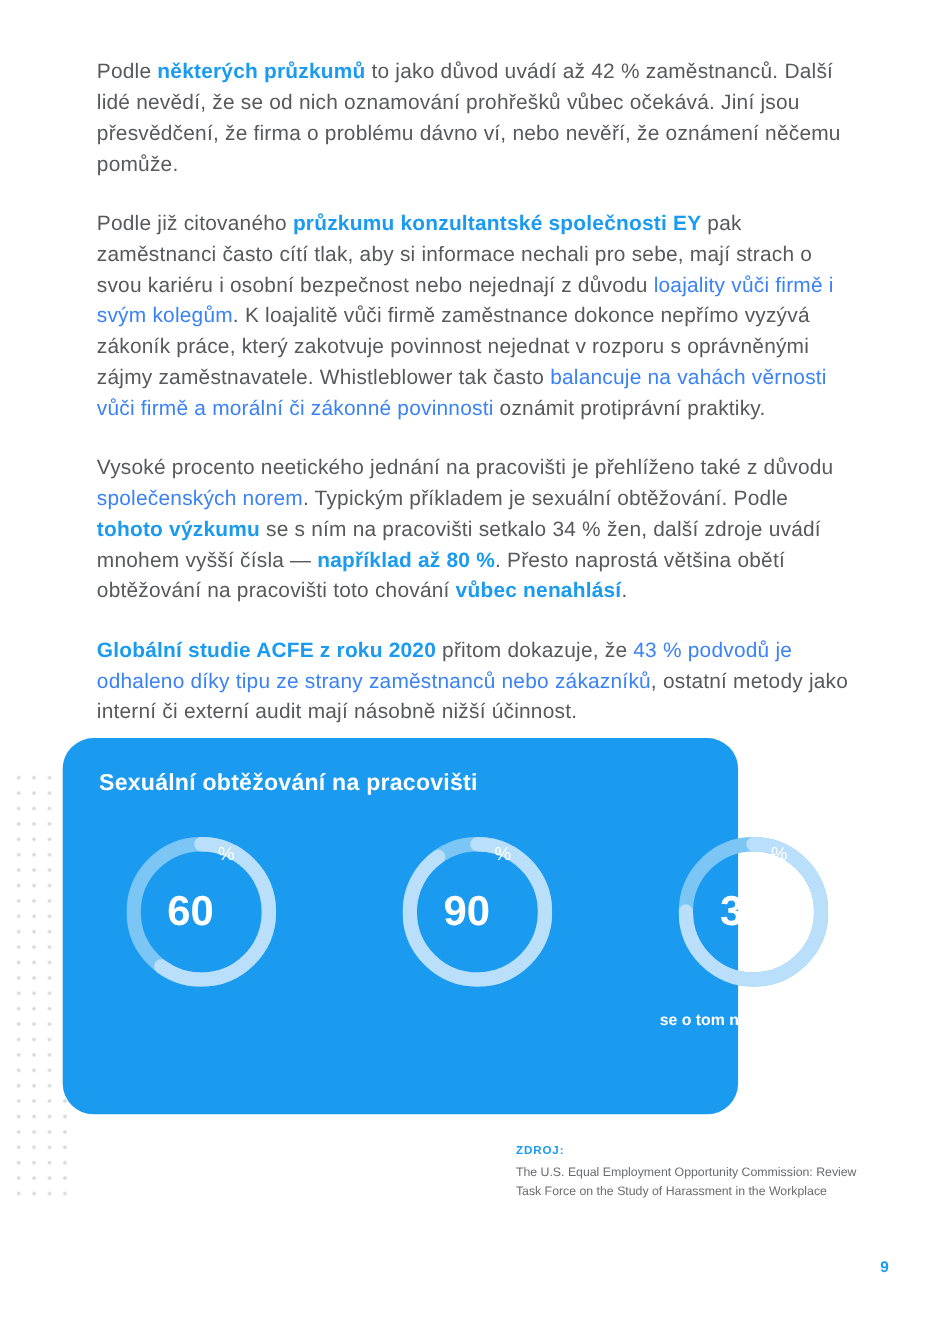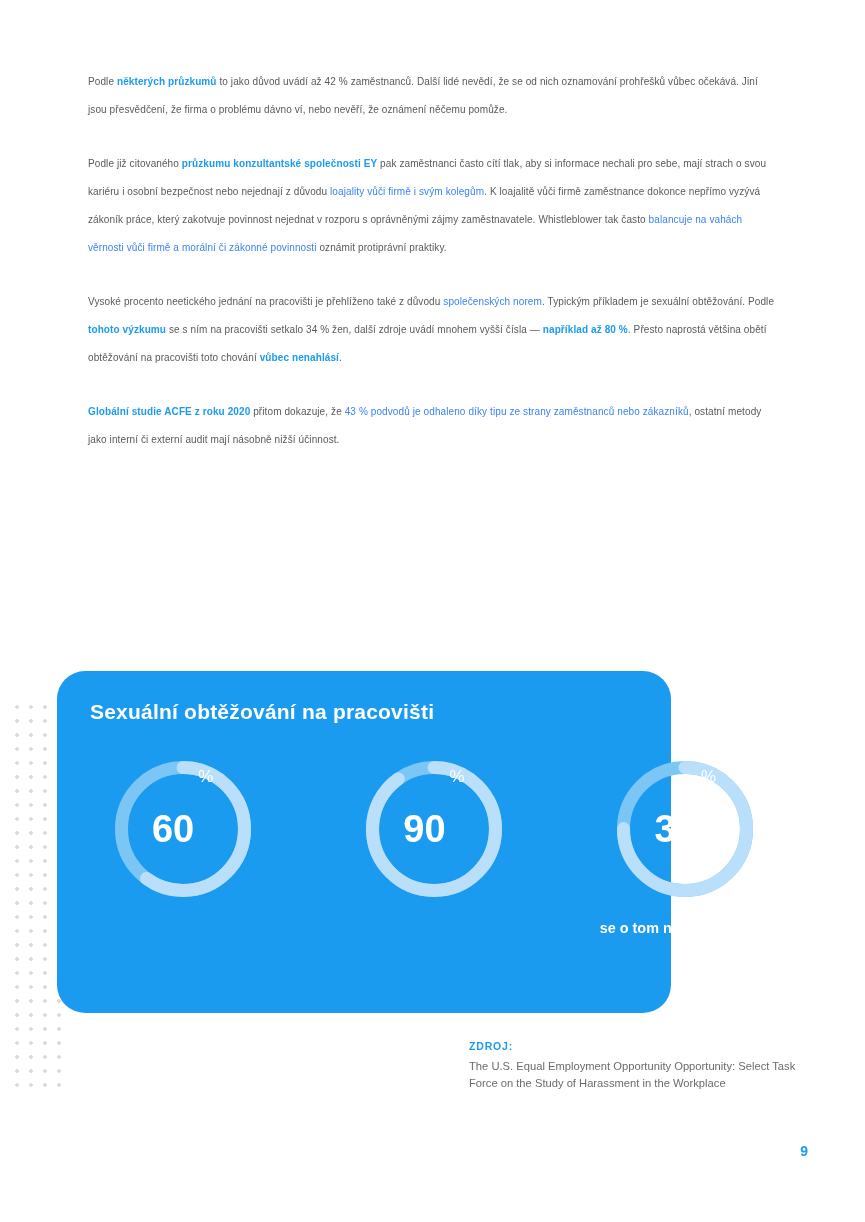--- a/index.html
+++ b/index.html
@@ -18,24 +18,24 @@
   }
 
   
   .content {
     position: absolute;
     left: 88px;
     top: 52px;
     width: 690px;
   }
   .para {
-    font-size: 10px;
+    font-size: 19px;
     line-height: 28px;
     color: #58595b;
-    margin: 16px 0 26px 0;
+    margin: 0 0 26px 0;
     letter-spacing: 0.01em;
   }
   .para:last-child { margin-bottom: 0; }
   .link {
     color: #1b9bf0;
     font-weight: bold;
     text-decoration: none;
   }
   .strong {
     color: #3b82f6;
@@ -202,16 +202,16 @@
           <span class="donut-pct">%</span>
         </div>
       </div>
       <div class="donut-caption">se o tom nikdy nezmínilo</div>
     </div>
   </div>
 </div>
 
 <div class="source">
   <div class="source-title">ZDROJ:</div>
-  <div class="source-text">The U.S. Equal Employment Opportunity Opportunity: Select Task Force on the Study of Harassment in the Workplace</div>
+  <div class="source-text">The U.S. Equal Employment Opportunity Commission: Review Task Force on the Study of Harassment in the Workplace</div>
 </div>
 
 <div class="page-number">9</div>
 
 </body></html>

